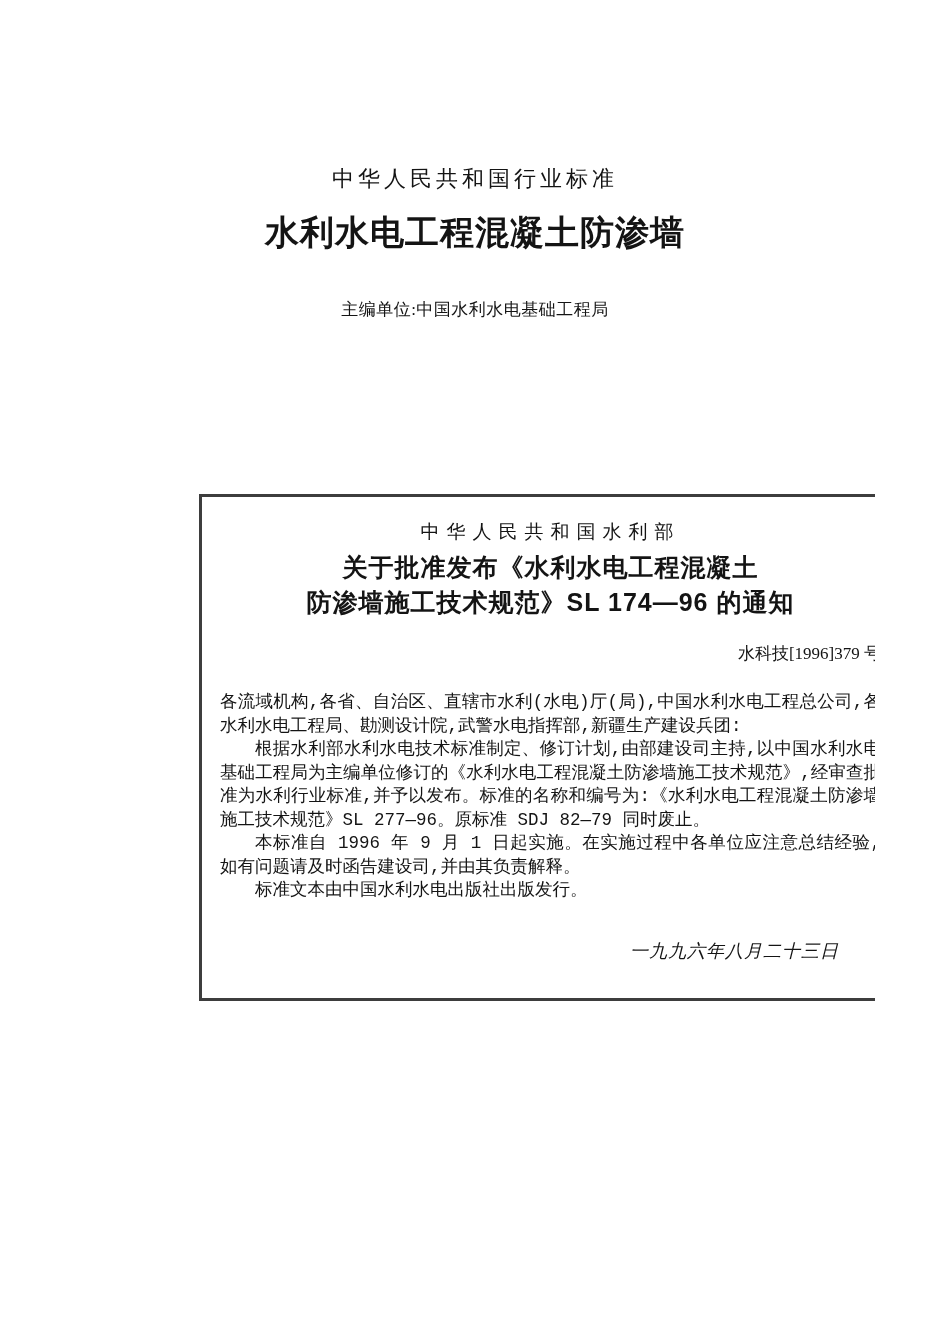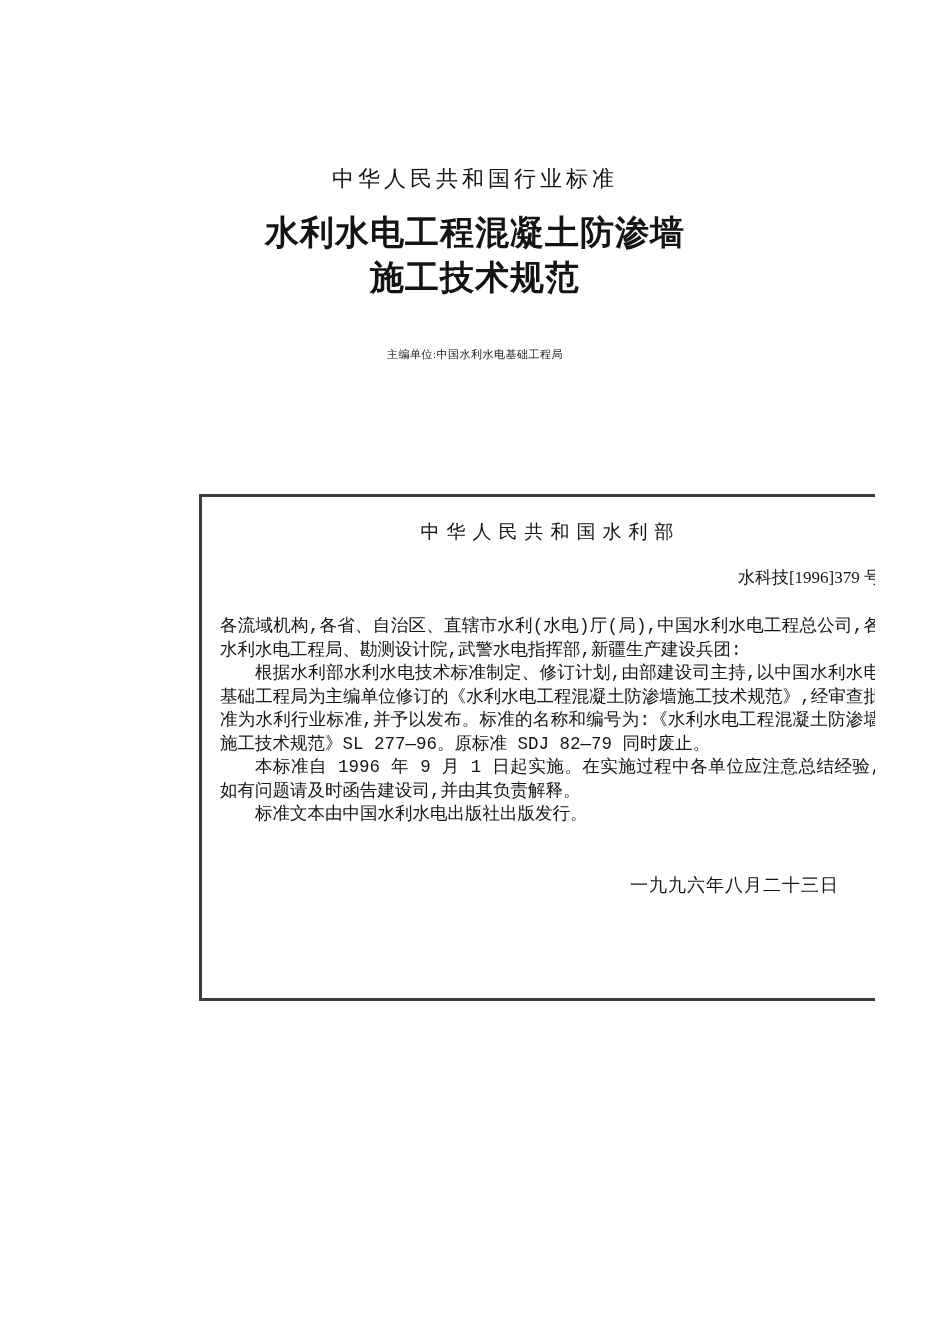--- a/index.html
+++ b/index.html
@@ -38,21 +38,21 @@
     text-align: center;
     font-family: "Liberation Serif", serif;
     font-weight: bold;
     font-size: 24px;
     line-height: 28px;
     letter-spacing: 1px;
   }
   .credits {
     width: fit-content;
     margin: 42px auto 0 auto;
-    font-size: 11px;
+    font-size: 17px;
     line-height: 25px;
     letter-spacing: 0.5px;
   }
   .credits .spaced {
     letter-spacing: 2.2px;
   }
   .notice-box {
     position: absolute;
     left: 124px;
     top: 494px;
@@ -92,49 +92,53 @@
     text-align: justify;
   }
   .notice-body p {
     margin: 0;
     font-family: Liberation Mono, monospace;
   }
   .notice-body p.indent {
     text-indent: 2em;
   }
   .notice-date {
-    margin-top: 46px;
+    margin-top: 36px;
     padding-right: 42px;
     text-align: right;
     font-size: 18px;
     line-height: 24px;
     letter-spacing: 1px;
+    font-style: italic;
   }
 </style>
 </head>
 <body>
 
 <div class="page">
 
   <div class="std-type">中华人民共和国行业标准</div>
 
   <div class="main-title">
     <div>水利水电工程混凝土防渗墙</div>
-    <div>施工技术规范</div>
   </div>
 
 
   <div class="credits">
     <div><span>主编单位:</span><span>中国水利水电基础工程局</span></div>
   </div>
 
   <div class="notice-box">
 
     <div class="ministry">中华人民共和国水利部</div>
 
+    <div class="notice-title">
+      <div>关于批准发布《水利水电工程混凝土</div>
+      <div>防渗墙施工技术规范》SL 174—96 的通知</div>
+    </div>
 
     <div class="doc-number">水科技[1996]379 号</div>
 
     <div class="notice-body">
       <p>各流域机构,各省、自治区、直辖市水利(水电)厅(局),中国水利水电工程总公司,各水利水电工程局、勘测设计院,武警水电指挥部,新疆生产建设兵团:</p>
       <p class="indent">根据水利部水利水电技术标准制定、修订计划,由部建设司主持,以中国水利水电基础工程局为主编单位修订的《水利水电工程混凝土防渗墙施工技术规范》,经审查批准为水利行业标准,并予以发布。标准的名称和编号为:《水利水电工程混凝土防渗墙施工技术规范》SL 277—96。原标准 SDJ 82—79 同时废止。</p>
       <p class="indent">本标准自 1996 年 9 月 1 日起实施。在实施过程中各单位应注意总结经验,如有问题请及时函告建设司,并由其负责解释。</p>
       <p class="indent">标准文本由中国水利水电出版社出版发行。</p>
     </div>
 

